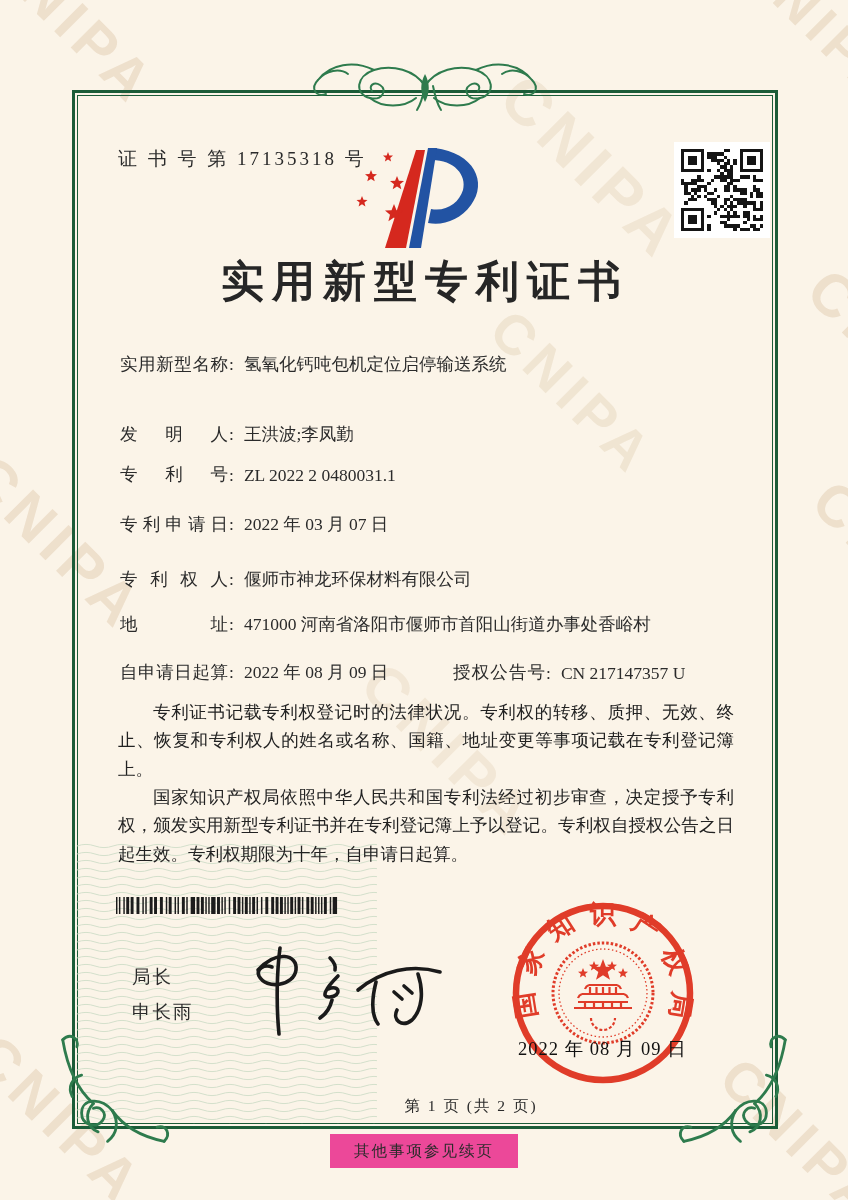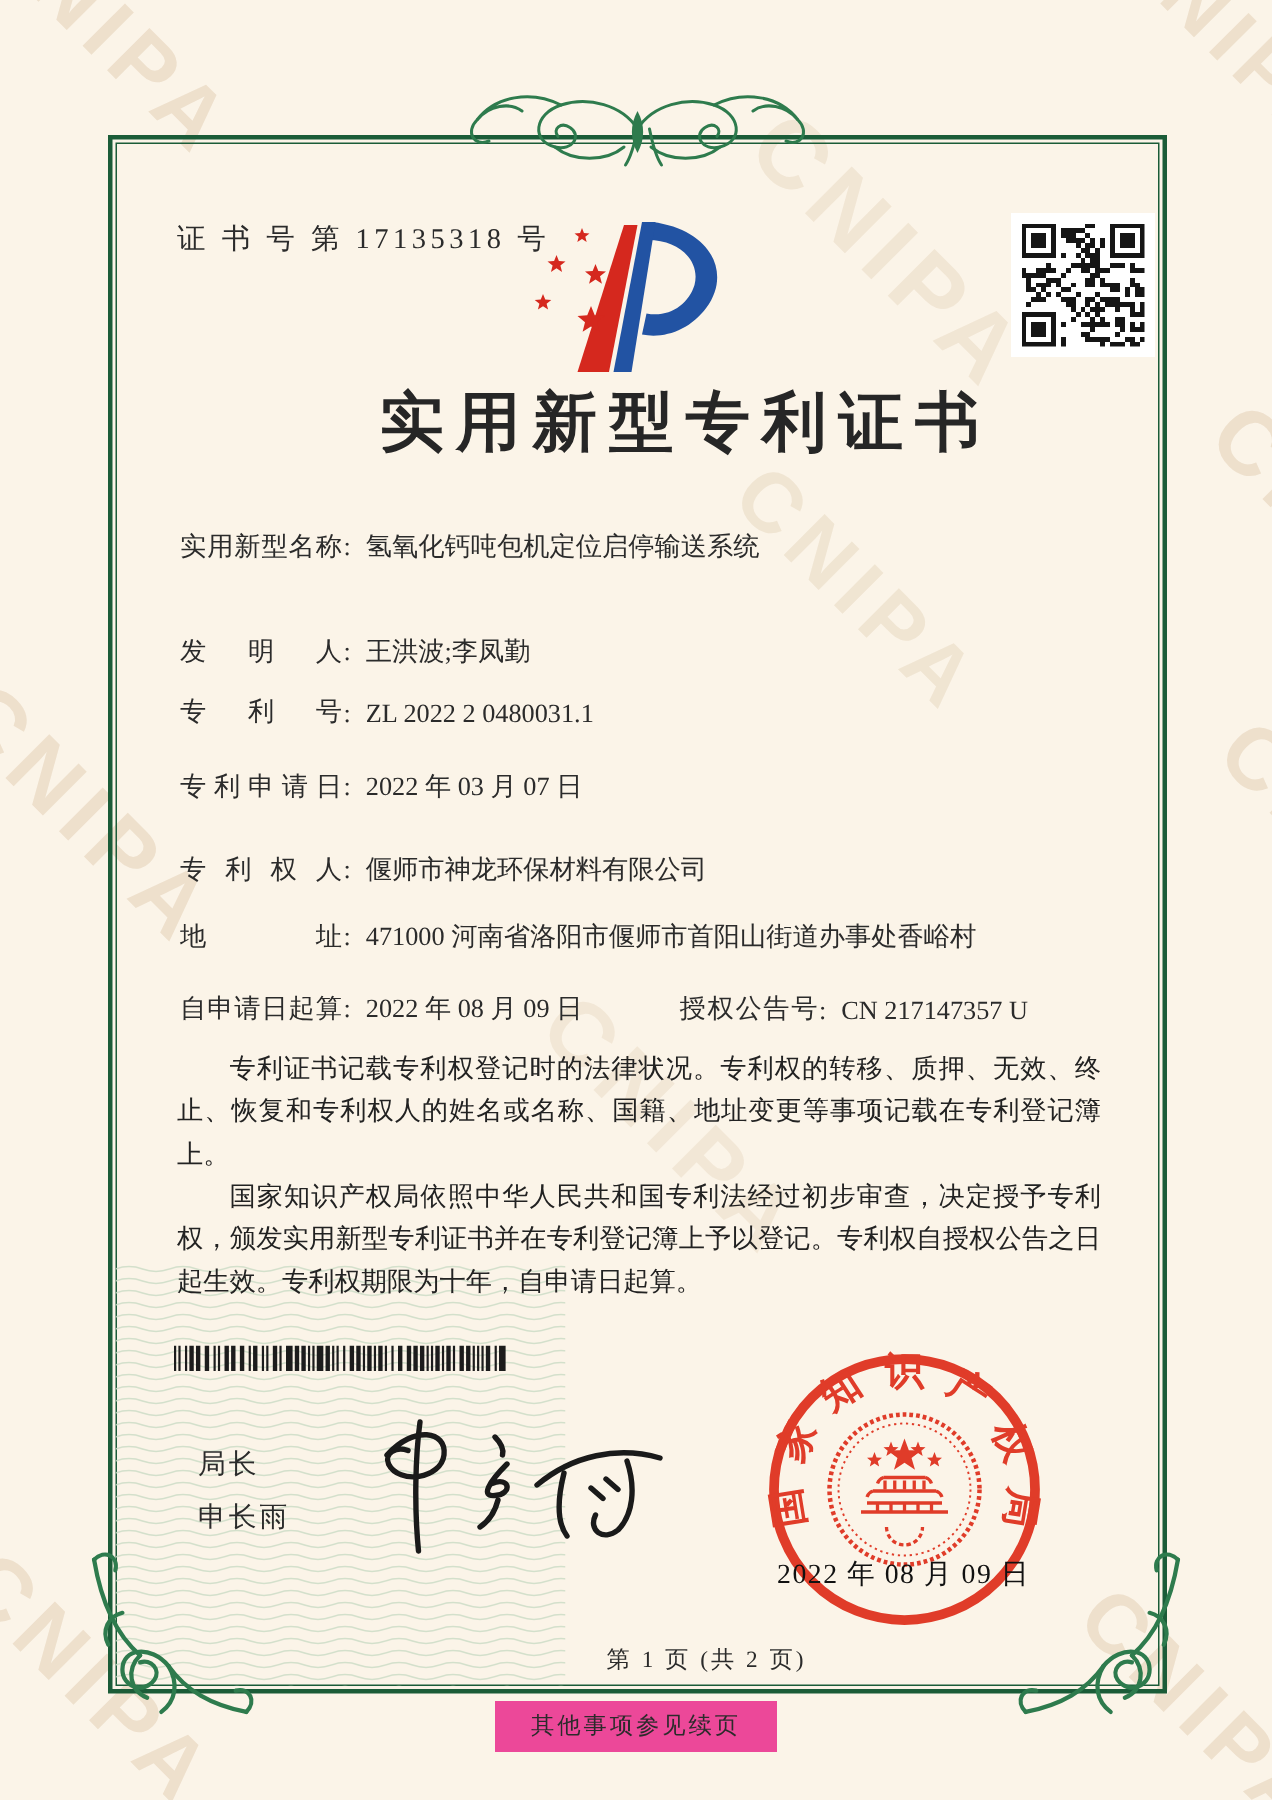--- a/index.html
+++ b/index.html
@@ -11,21 +11,21 @@
   .border-box{position:absolute;left:72px;top:90px;width:706px;height:1039px;z-index:1;
       border:3px solid #1b5c38;box-sizing:border-box;}
   .border-inner{position:absolute;left:2px;top:2px;right:2px;bottom:2px;border:1px solid #1b5c38;}
   .waves{position:absolute;left:2px;right:2px;bottom:2px;height:282px;z-index:0;}
   .content{position:absolute;inset:0;z-index:2;}
   .cert-no{position:absolute;left:118px;top:146px;font-size:19px;letter-spacing:3px;}
   .logo{position:absolute;left:352px;top:140px;width:148px;height:118px;}
   .qr-box{position:absolute;left:674px;top:142px;width:96px;height:96px;background:#fff;}
   .qr-box svg{position:absolute;left:7px;top:7px;width:82px;height:82px;fill:#151515;}
   .title{position:absolute;left:72px;top:253px;width:706px;text-align:center;
-      font-size:43px;font-weight:600;letter-spacing:8px;color:#262626;padding-left:32px;}
+      font-size:43px;font-weight:600;letter-spacing:8px;color:#262626;}
   .frow{position:absolute;left:120px;right:76px;font-size:17.5px;white-space:nowrap;}
   .flabel{display:inline-block;width:108px;text-align:justify;text-align-last:justify;vertical-align:bottom;font-family:Liberation Mono, monospace;}
   .fcolon{display:inline-block;margin:0 10px 0 1px;}
   .pair2{position:absolute;left:333px;top:0;}
   .pair2 .flabel{width:92px;}
   .paras{position:absolute;left:118px;top:698px;width:616px;font-size:17.5px;
       line-height:1.62;text-align:justify;color:#222;}
   .paras p{margin:0;text-indent:2em;}
   .barcode{position:absolute;left:116px;top:897px;width:224px;height:17px;fill:#1c1c1c;}
   .signer{position:absolute;left:132px;top:960px;font-size:18.5px;line-height:1.9;letter-spacing:2px;}

